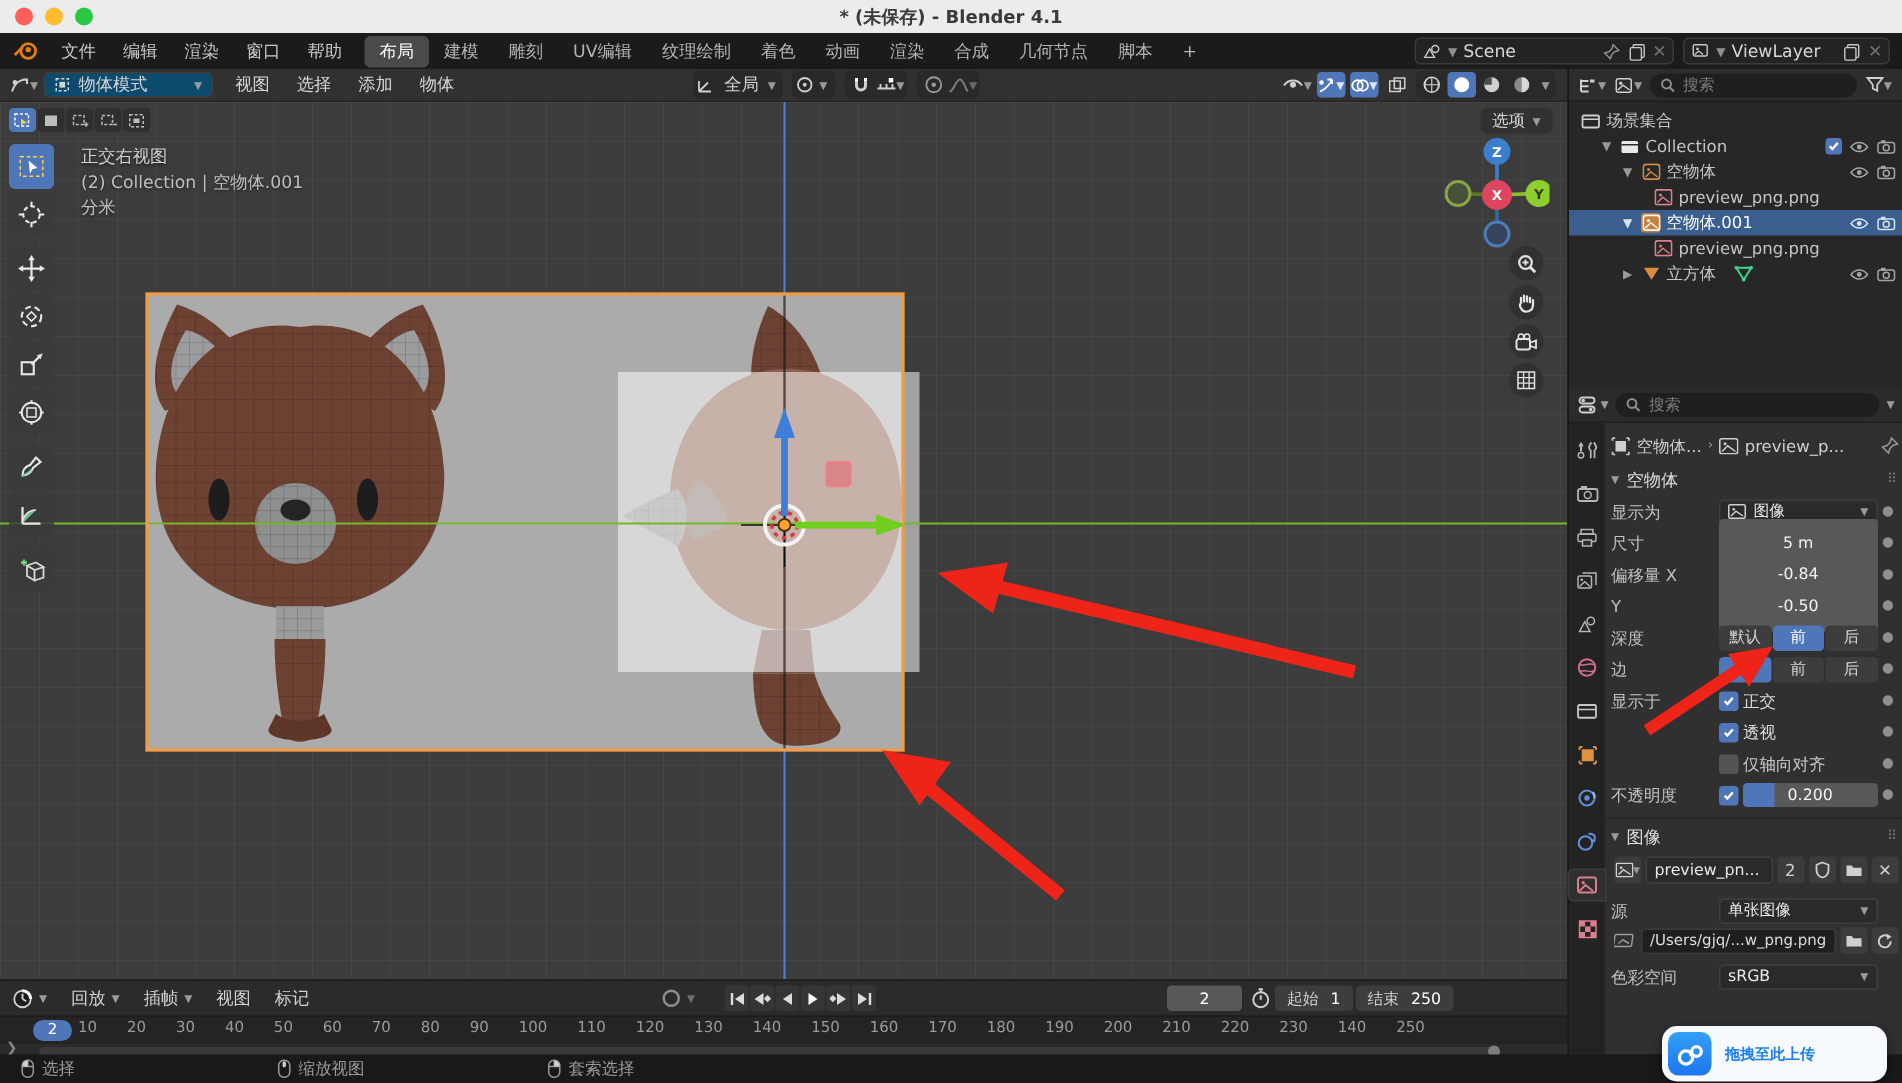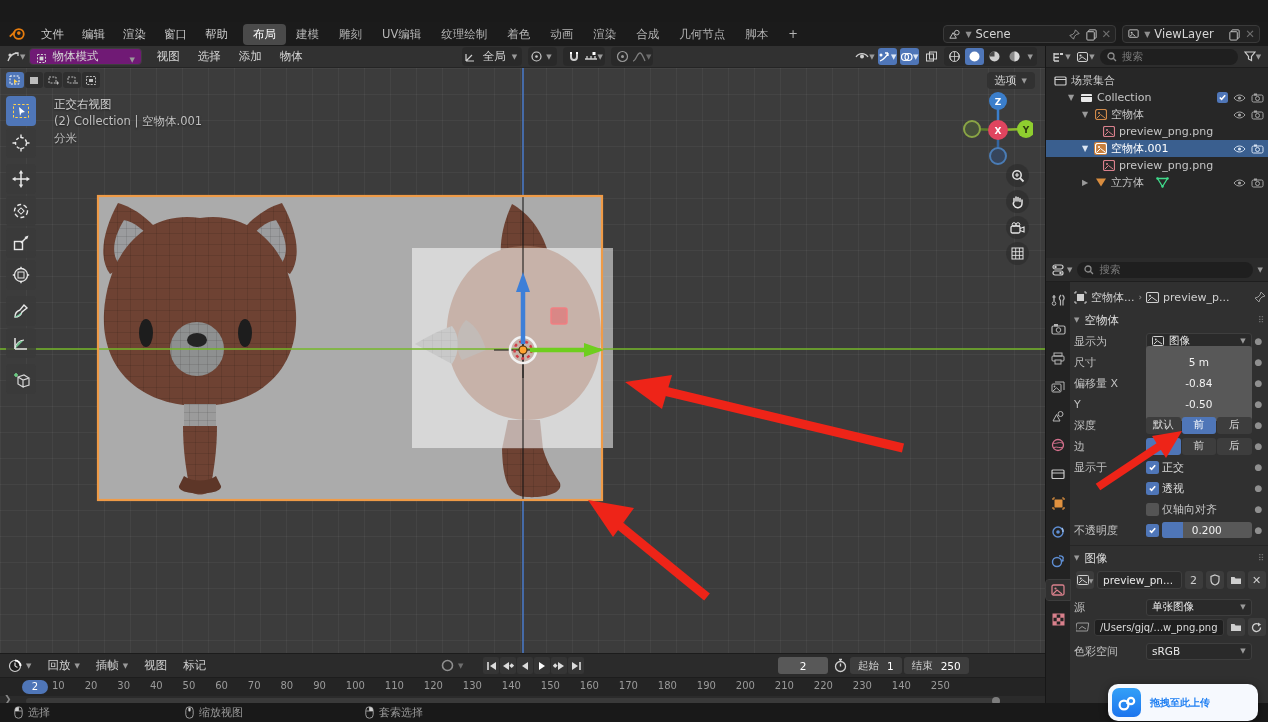--- a/index.html
+++ b/index.html
@@ -32,21 +32,21 @@
 
   
   .content { position:absolute; left:0; top:46px; width:1268px; height:657px; display:flex; }
   .left-col { width:1045px; position:relative; }
   .right-col { width:223px; position:relative; background:#2b2b2b; border-left:1px solid #171717; }
 
   
   .vp-header { position:absolute; left:0; top:0; width:1045px; height:22px; background:#313131;
     display:flex; align-items:center; font-size:11.5px; color:#d5d5d5; border-bottom:1px solid #252525;}
   .vph-item { padding:0 9px; }
-  .mode-dd { display:flex; align-items:flex-end; gap:5px; background:#701a75; border:1px solid #3e3e3e;
+  .mode-dd { display:flex; align-items:center; gap:5px; background:#0c4a6e; border:1px solid #3e3e3e;
     border-radius:4px; height:17px; padding:0 6px; margin-left:4px; }
   .icon-btn { height:17px; min-width:19px; display:flex; align-items:center; justify-content:center;
     border-radius:3px; background:transparent; color:#cfcfcf; }
   .icon-btn.on { background:#4f76b8; color:#fff; }
   .chev { font-size:7px; color:#9a9a9a; }
   .tool-group { display:flex; align-items:center; background:#282828cc; border-radius:4px; padding:0 2px; height:19px; margin-left:6px;}
 
   
   .viewport { position:absolute; left:0; top:22px; width:1045px; height:585px; background:#3c3c3c; overflow:hidden;
     background-image:
@@ -157,20 +157,28 @@
     display:flex; align-items:center; justify-content:center; }
   .upload .ulabel { color:#1f7ff2; font-weight:bold; font-size:10px; }
 
   .arrow3-svg { position:absolute; left:0; top:0; pointer-events:none; }
 </style>
 </head>
 <body>
 
 <div class="app">
 
+  <div class="titlebar">
+    <div class="traffic">
+      <span class="tl red"></span>
+      <span class="tl yellow"></span>
+      <span class="tl green"></span>
+    </div>
+    <div class="win-title">* (未保存) - Blender 4.1</div>
+  </div>
 
   <div class="menubar">
     <svg class="blender-logo" viewBox="0 0 20 16">
       <circle cx="12" cy="8" r="5.5" fill="none" stroke="#e87d0d" stroke-width="2"></circle>
       <circle cx="12" cy="7" r="2" fill="#e87d0d"></circle>
       <path d="M2,11 L8,5" stroke="#e87d0d" stroke-width="2"></path>
     </svg>
     <span class="menu-item">文件</span>
     <span class="menu-item">编辑</span>
     <span class="menu-item">渲染</span>

